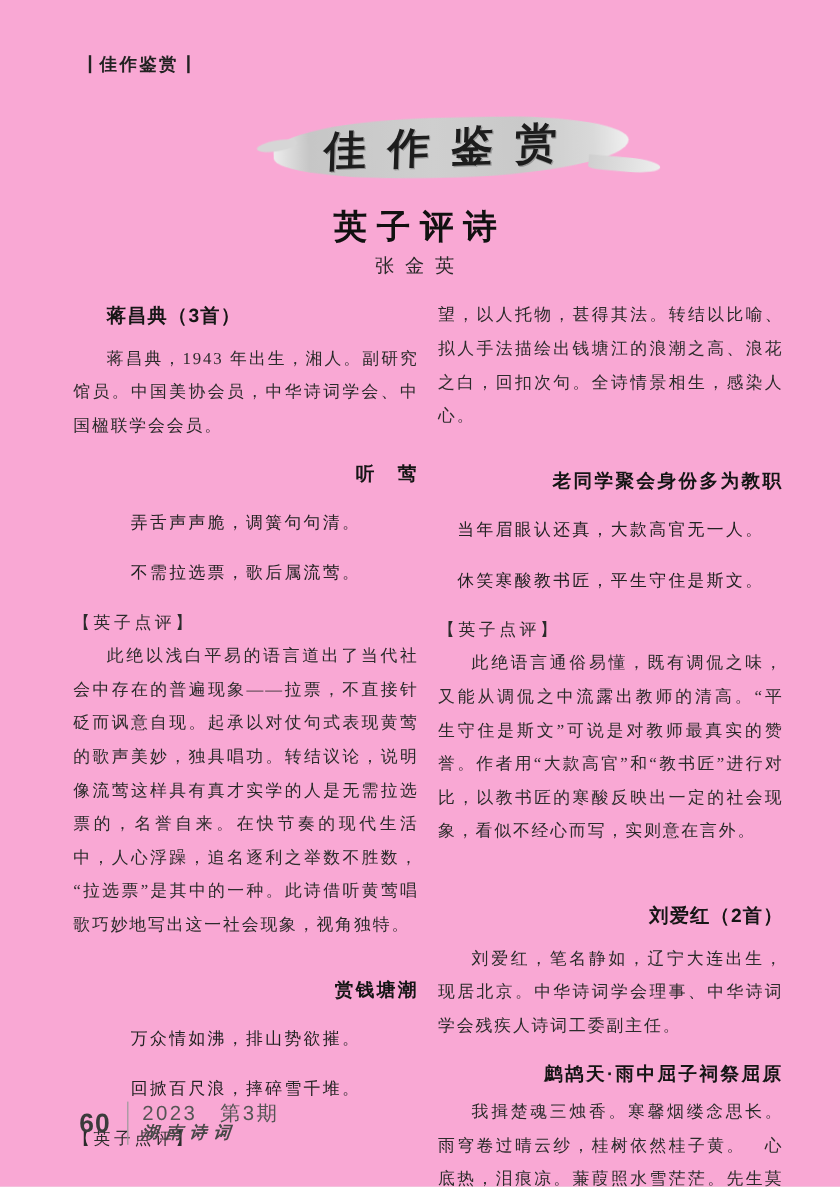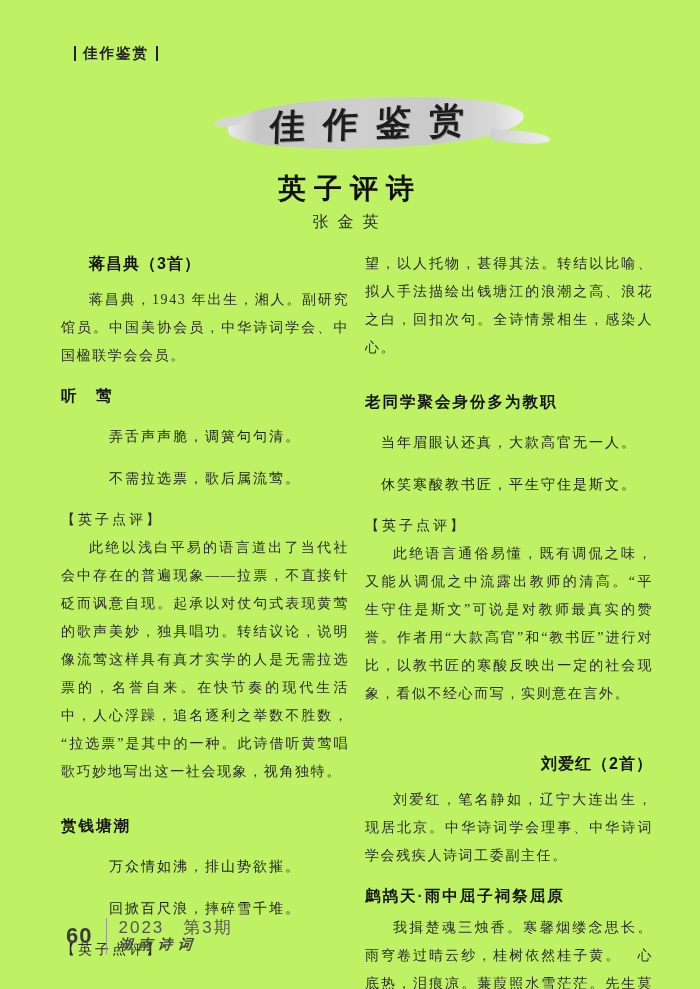--- a/index.html
+++ b/index.html
@@ -1,18 +1,18 @@
 <!DOCTYPE html>
 <html lang="zh"><head>
 <meta charset="utf-8">
 <style>
   html,body{margin:0;padding:0;background:#e9e9e9;}
   .page{
     position:relative;width:700px;height:989px;margin:0 auto;
-    background:#bef264;overflow:hidden;
+    background:#f9a8d4;overflow:hidden;
     font-family:"Liberation Serif","DejaVu Serif",serif;
     color:#1c1c1c;
   }
   
   .page-header{
     position:absolute;left:74px;top:44px;
     display:flex;align-items:center;gap:7px;
     font-family:"Liberation Sans","DejaVu Sans",sans-serif;
     font-weight:bold;font-size:14.5px;letter-spacing:2px;color:#222;
   }
@@ -64,21 +64,21 @@
     padding-left:28px;margin:0 0 8px 0;
   }
   .bio,.commentary{
     margin:0;text-align:justify;text-justify:inter-character;
     letter-spacing:1.6px;color:#2b2b2b;
   }
   .indent{text-indent:2em;}
   .poem-title{
     font-family:"Liberation Sans","DejaVu Sans",sans-serif;
     font-weight:bold;font-size:15.5px;letter-spacing:2px;color:#151515;
-    text-align:left;margin:12px 0 4px 0;
+    text-align:right;margin:12px 0 4px 0;
   }
   .verse{
     margin:12px;text-align:center;letter-spacing:2px;line-height:30px;color:#222;
   }
   .comment-label{
     margin:4px 0 0 0;letter-spacing:3px;color:#2b2b2b;
   }
   .mt-lg{margin-top:26px;}
   .mt-xl{margin-top:42px;text-align:right;}
   

